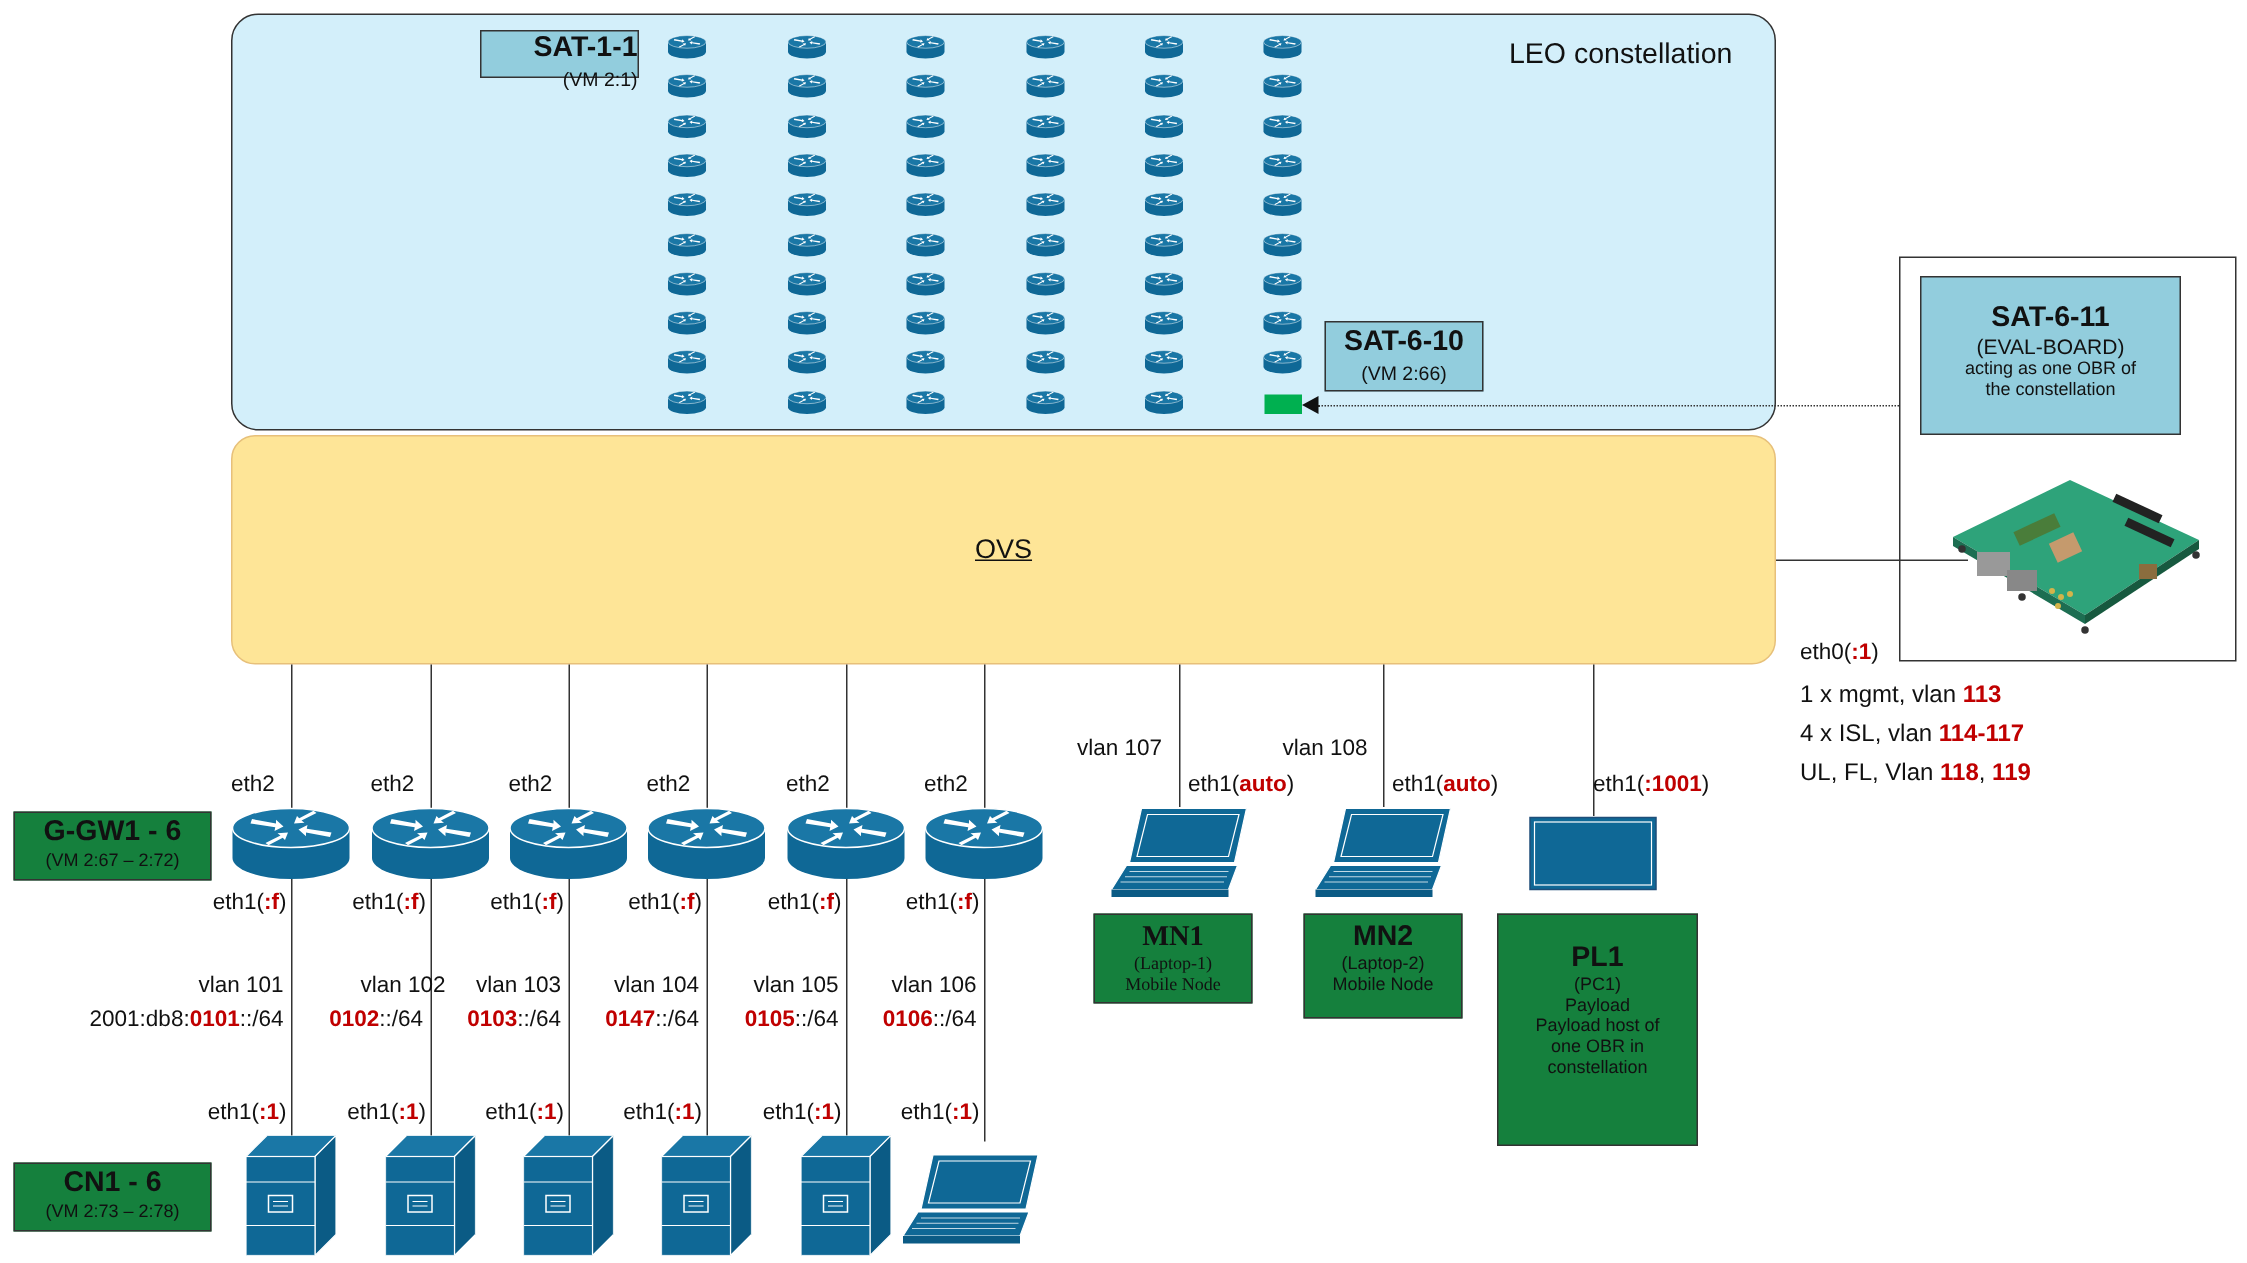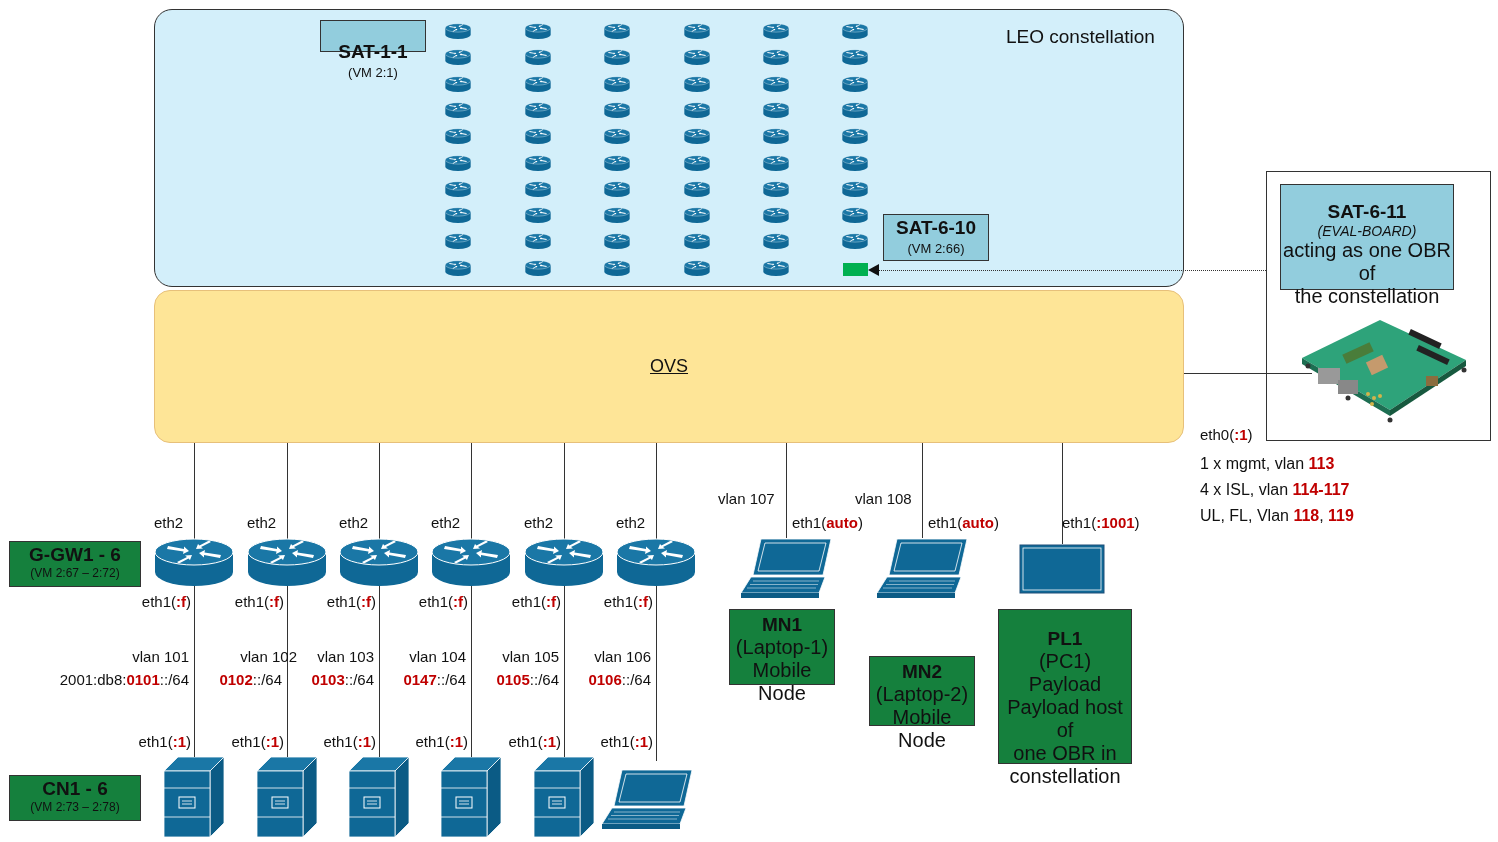--- a/index.html
+++ b/index.html
@@ -7,21 +7,21 @@
   .abs{position:absolute;}
   .leo{left:154px;top:9px;width:1030px;height:278px;background:#d3effa;border:1.5px solid #333;border-radius:18px;box-sizing:border-box;}
   .ovs{left:154px;top:290px;width:1030px;height:153px;background:#fee597;border:1px solid #e7c07a;border-radius:16px;box-sizing:border-box;}
   .leo-label{left:1006px;top:26px;font-size:19px;}
   .ovs-label{left:650px;top:356px;font-size:18px;text-decoration:underline;}
   .box{position:absolute;box-sizing:border-box;text-align:center;line-height:1.15;}
   .bluebox{background:#92cddd;border:1.5px solid #333;}
   .greybox{background:#15803d;border:1.5px solid #333;}
   .b-title{font-weight:bold;font-size:19px;display:block;}
   .b-sub{font-size:13px;display:block;}
-  .b-sub2{font-size:20px;display:block;}
+  .b-sub2{font-size:12px;display:block;}
   .lbl{position:absolute;font-size:15px;white-space:nowrap;}
   .red{color:#c00000;font-weight:bold;}
   .vline{position:absolute;width:1px;background:#333;}
   .hline{position:absolute;height:1px;background:#333;}
   .sat-icon{position:absolute;width:26px;height:17px;}
   .ext{left:1266px;top:171px;width:225px;height:270px;border:1.5px solid #333;box-sizing:border-box;background:#fff;}
   .vlan-info{font-size:16px;}
   svg{display:block;}
 </style>
 </head>
@@ -242,40 +242,40 @@
       <use href="#router"></use>
     </svg>
     <svg class="sat-icon" viewBox="0 0 80 50" style="left: 842px; top: 207.1px;">
       <use href="#router"></use>
     </svg>
     <svg class="sat-icon" viewBox="0 0 80 50" style="left: 842px; top: 233.4px;">
       <use href="#router"></use>
     </svg>
   </div>
 
-<div class="box bluebox" style="left:320px;top:20px;width:106px;height:32px;padding-top:20px;">
+<div class="box bluebox" style="left:320px;top:20px;width:106px;height:32px;padding-top:0;text-align:right;">
   <span class="b-title">SAT-1-1</span>
   <span class="b-sub" style="margin-top:3px;">(VM 2:1)</span>
 </div>
 <div class="box bluebox" style="left:883px;top:214px;width:106px;height:47px;padding-top:2px;">
   <span class="b-title">SAT-6-10</span>
   <span class="b-sub" style="margin-top:3px;">(VM 2:66)</span>
 </div>
 <div class="abs" style="left:843px;top:263px;width:25px;height:13px;background:#00b050;"></div>
 
 <div class="abs" style="left:878px;top:270px;width:388px;height:0;border-top:1.5px dotted #333;"></div>
 <div class="abs" style="left:868px;top:264px;width:0;height:0;border-top:6px solid transparent;border-bottom:6px solid transparent;border-right:11px solid #111;"></div>
 
 <div class="abs ovs"></div>
 <div class="abs ovs-label">OVS</div>
 
 <div class="abs ext"></div>
 <div class="box bluebox" style="left:1280px;top:184px;width:174px;height:106px;padding-top:16px;">
   <span class="b-title">SAT-6-11</span>
-  <span class="b-sub2" style="font-size:14px;font-style:italic;">(EVAL-BOARD)</span>
+  <span class="b-sub2" style="font-size:14px;">(EVAL-BOARD)</span>
   <span class="b-sub2">acting as one OBR of</span>
   <span class="b-sub2">the constellation</span>
 </div>
 <svg class="abs" style="left:1298px;top:308px;" width="172" height="130" viewBox="0 0 172 130">
   <path d="M4 50 L82 12 L168 52 L92 102 Z" fill="#2ea37a"></path>
   <path d="M4 50 L92 102 L92 108 L4 56 Z" fill="#1d6e52"></path>
   <path d="M92 102 L168 52 L168 58 L92 108 Z" fill="#17593f"></path>
   <rect x="70" y="50" width="18" height="14" fill="#c59a6d" transform="rotate(-25 79 57)"></rect>
   <rect x="45" y="40" width="30" height="10" fill="#4a7d3a" transform="rotate(-25 60 45)"></rect>
   <rect x="110" y="28" width="34" height="6" fill="#222" transform="rotate(25 127 31)"></rect>
@@ -387,33 +387,33 @@
   <span class="b-title">CN1 - 6</span>
   <span class="b-sub" style="font-size:12px;margin-top:1px;">(VM 2:73 – 2:78)</span>
 </div>
 
 <div class="vline" style="left:786px;top:443px;height:95px;"></div>
 <div class="lbl" style="left:718px;top:490px;">vlan 107</div>
 <div class="lbl" style="left:792px;top:514px;"><span>eth1(</span><span class="red">auto</span><span>)</span></div>
 <svg class="abs" style="left:739px;top:537px;" width="92" height="62">
     <use href="#laptop"></use>
   </svg>
-<div class="box greybox" style="left:729px;top:609px;width:106px;height:76px;padding-top:4px;">
+<div class="box greybox" style="left:729px;top:609px;width:106px;height:60px;padding-top:4px;font-family:Liberation Serif, serif;">
   <span class="b-title">MN1</span>
   <span class="b-sub2">(Laptop-1)</span>
   <span class="b-sub2">Mobile Node</span>
 </div>
 
 <div class="vline" style="left:922px;top:443px;height:95px;"></div>
 <div class="lbl" style="left:855px;top:490px;">vlan 108</div>
 <div class="lbl" style="left:928px;top:514px;"><span>eth1(</span><span class="red">auto</span><span>)</span></div>
 <svg class="abs" style="left:875px;top:537px;" width="92" height="62">
     <use href="#laptop"></use>
   </svg>
-<div class="box greybox" style="left:869px;top:609px;width:106px;height:70px;padding-top:4px;margin-top:47px;">
+<div class="box greybox" style="left:869px;top:609px;width:106px;height:70px;padding-top:4px;">
   <span class="b-title">MN2</span>
   <span class="b-sub2">(Laptop-2)</span>
   <span class="b-sub2">Mobile Node</span>
 </div>
 
 <div class="vline" style="left:1062px;top:443px;height:101px;"></div>
 <div class="lbl" style="left:1062px;top:514px;"><span>eth1(</span><span class="red">:1001</span><span>)</span></div>
 <svg class="abs" style="left:1019px;top:544px;" width="86" height="50">
     <use href="#monitor"></use>
   </svg>

